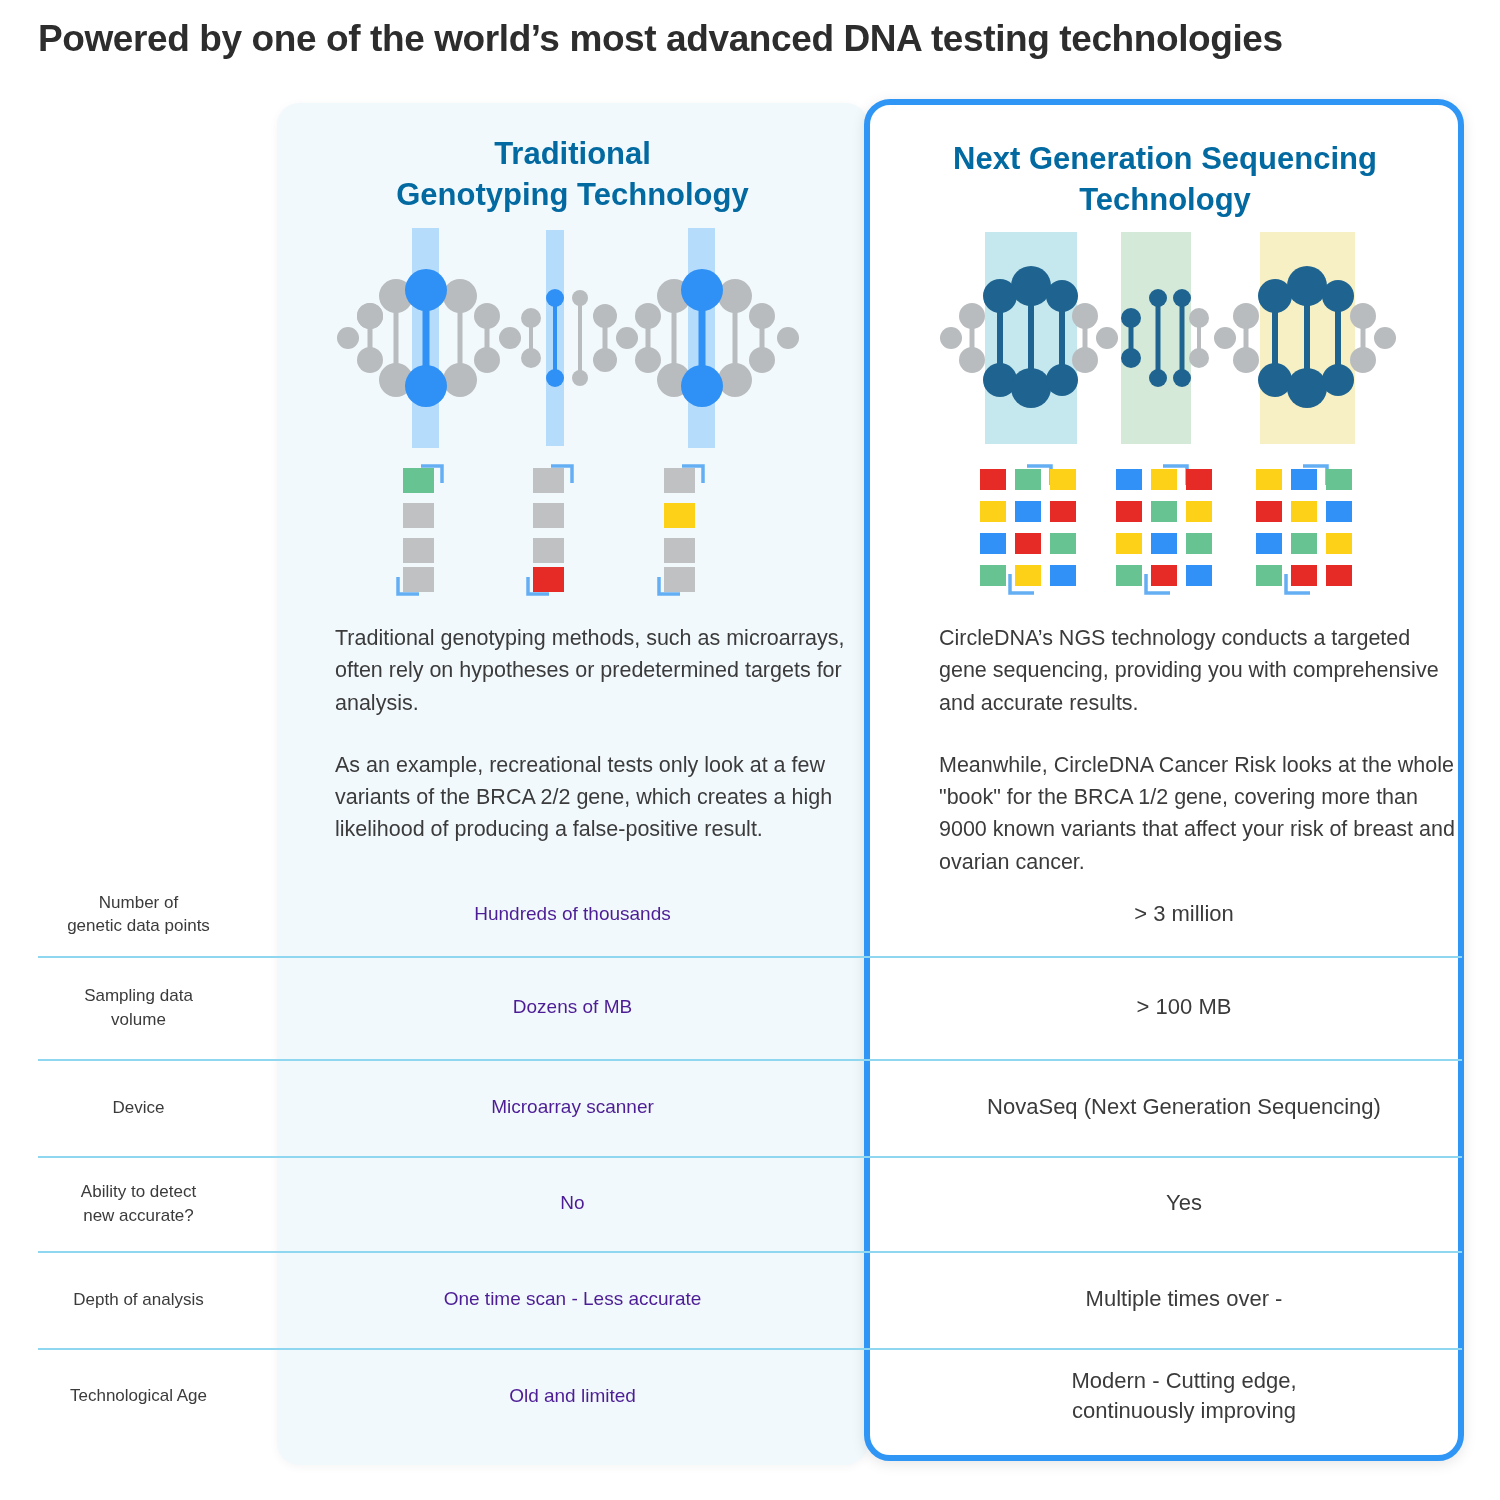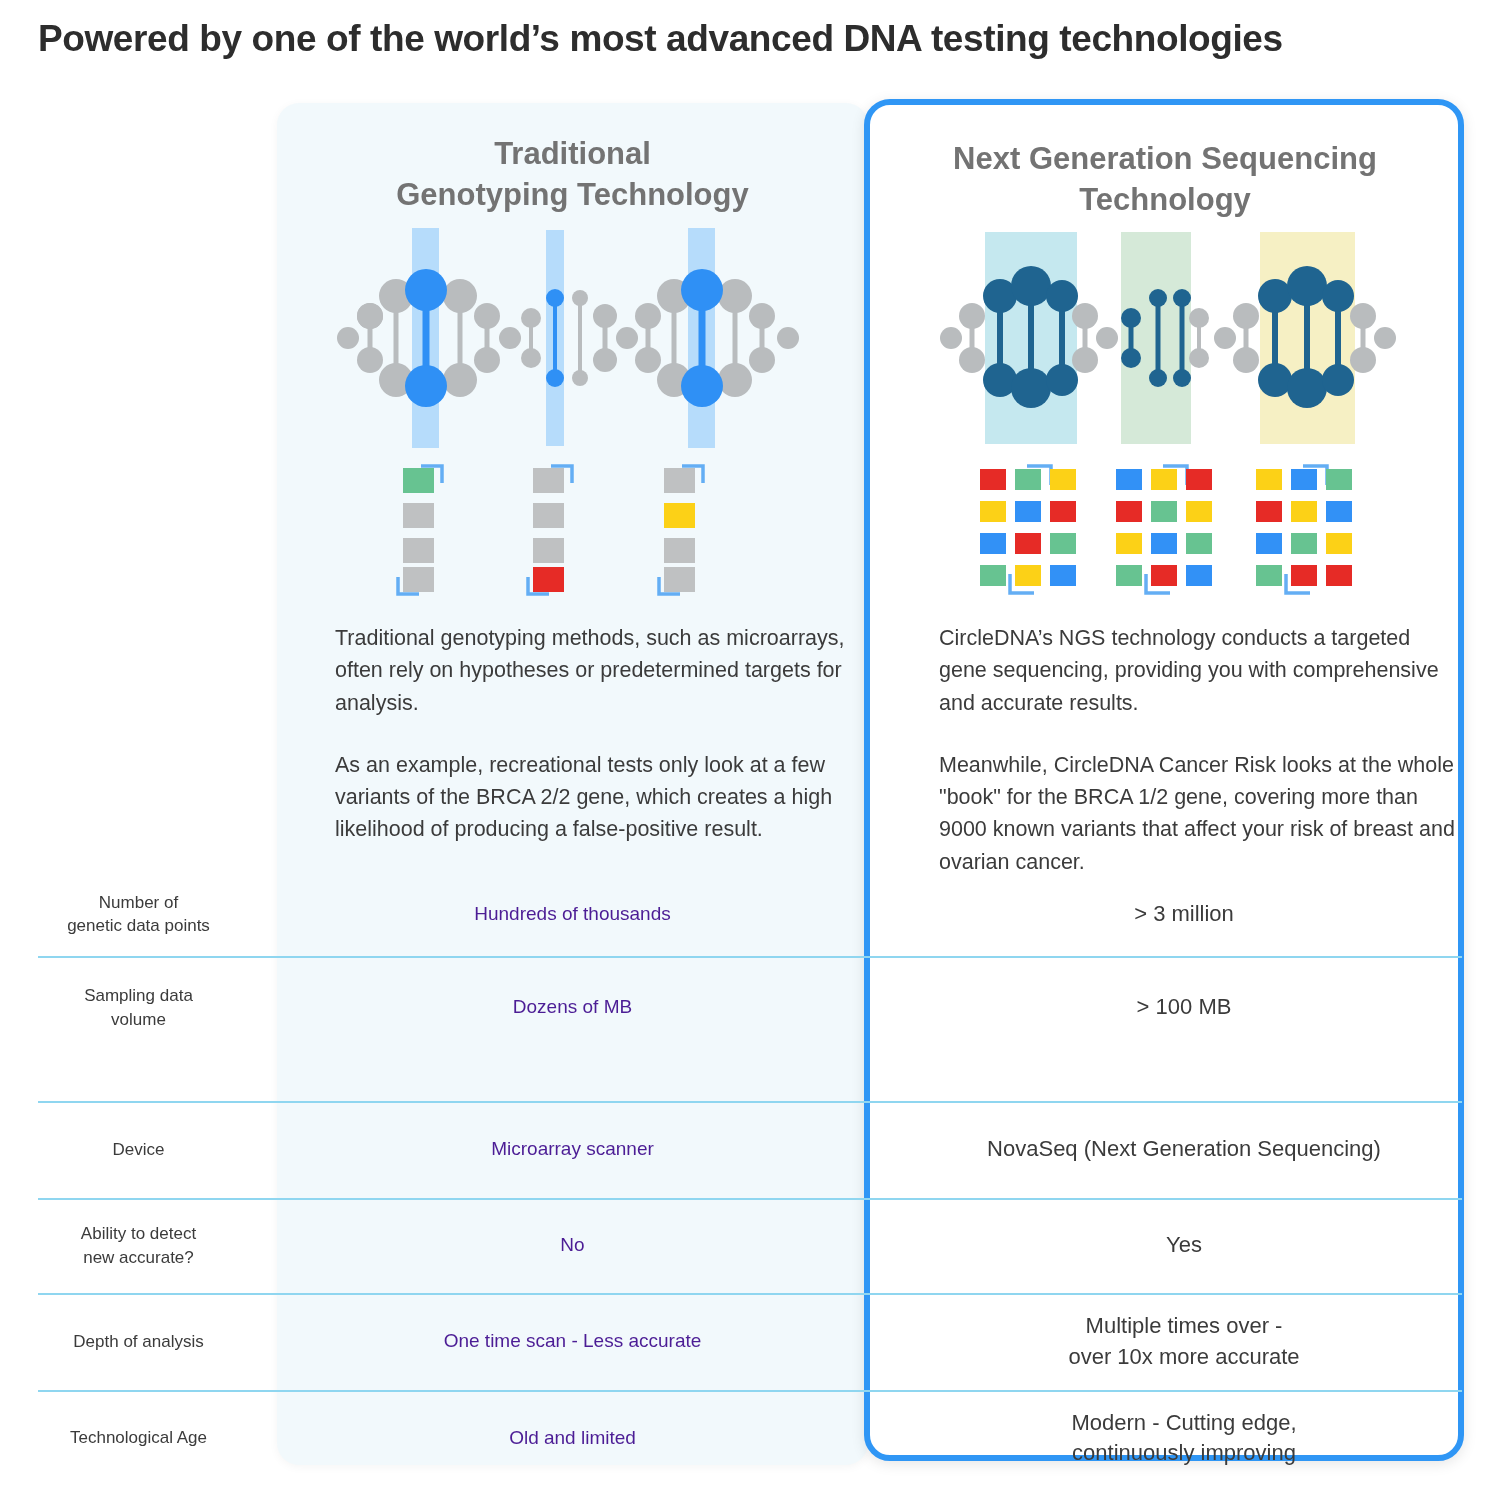--- a/index.html
+++ b/index.html
@@ -42,21 +42,21 @@
     border-radius: 26px;
     box-shadow: 0 3px 14px rgba(0,0,0,0.10);
   }
 
   
   .col-head {
     position: absolute;
     text-align: center;
     font-size: 31px;
     font-weight: bold;
-    color: #737373;
+    color: #0369a1;
     line-height: 1.33;
   }
   .col-head-left  { left: 300px; top: 133px;  width: 545px; }
   .col-head-right { left: 885px; top: 138px;  width: 560px; }
 
   
   .dna-wrap { position: absolute; }
   .dna-left  { left: 330px; top: 228px; width: 480px; height: 220px; }
   .dna-right { left: 935px; top: 228px; width: 470px; height: 220px; }
 
@@ -101,21 +101,21 @@
   }
   .cell-right {
     width: 632px;
     text-align: center;
     font-size: 22px;
     line-height: 1.38;
     color: #3b3b3b;
   }
   .r0 { height: 84px; }
   .r1 { height: 103px; }
-  .r2 { height: 97px; margin-top: 42px; }
+  .r2 { height: 97px; }
   .r3 { height: 95px; }
   .r4 { height: 97px; }
   .r5 { height: 96px; }
 </style>
 </head>
 <body>
 
 <div class="page">
 
   <h1 class="page-title">Powered by one of the world’s most advanced DNA testing technologies</h1>
@@ -397,21 +397,20 @@
 
     <div class="trow r4">
       <div class="divider"></div>
       <div class="inner">
         <div class="cell-label">
           <div>Depth of analysis</div>
         </div>
         <div class="cell-left">One time scan - Less accurate</div>
         <div class="cell-right">
           <div>Multiple times over -</div>
-          <div>over 10x more accurate</div>
         </div>
       </div>
     </div>
 
     <div class="trow r5">
       <div class="divider"></div>
       <div class="inner">
         <div class="cell-label">
           <div>Technological Age</div>
         </div>

